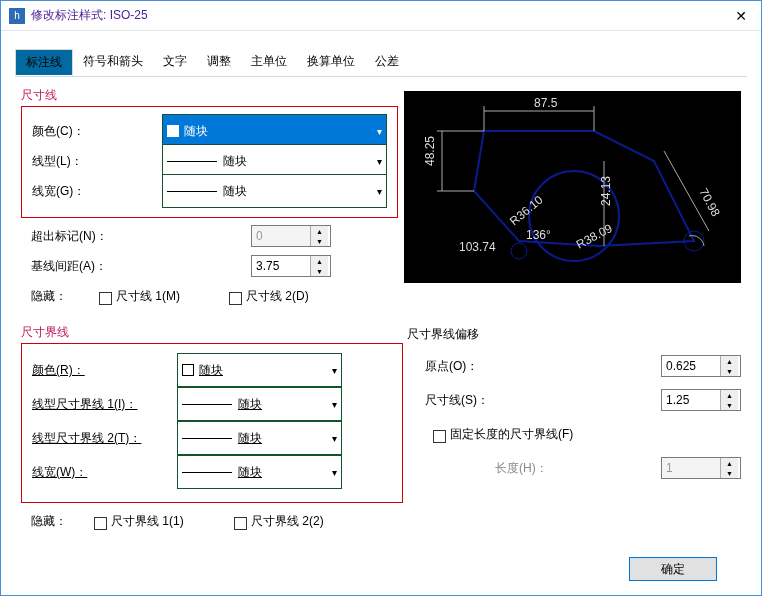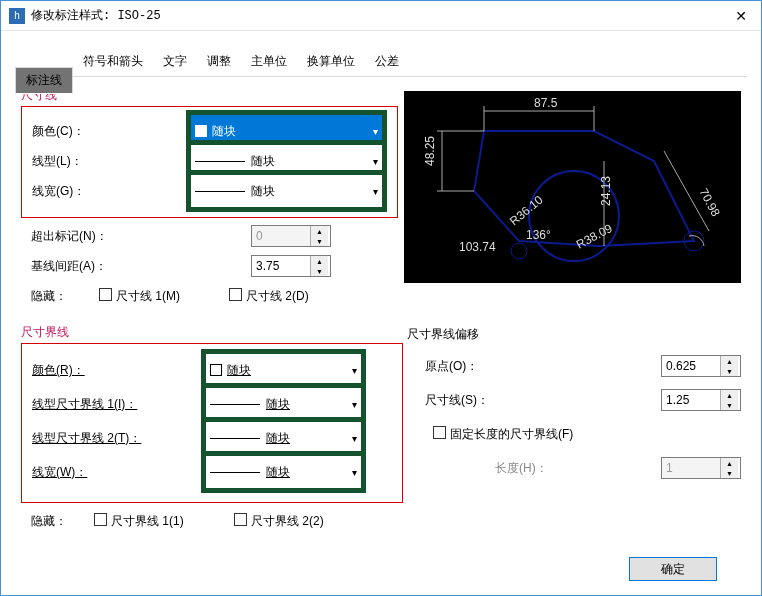--- a/index.html
+++ b/index.html
@@ -1,45 +1,45 @@
 <!DOCTYPE html>
 <html><head>
 <meta charset="utf-8">
 <style>
   * { box-sizing: border-box; margin: 0; padding: 0; font-family: "Microsoft YaHei", SimSun, sans-serif; font-size: 12px; }
   body { background: #fff; width: 762px; height: 596px; border: 1px solid #4a90d9; overflow: hidden; }
   .titlebar { height: 30px; background: #fff; display: flex; align-items: center; padding: 0 8px; border-bottom: 1px solid #e5e5e5; }
   .titlebar .icon { width: 16px; height: 16px; background: #2c6cb5; color: #fff; font-size: 10px; display: flex; align-items: center; justify-content: center; margin-right: 6px; }
-  .titlebar .title { flex: 1; color: #000000; font-family: Liberation Mono, monospace; }
+  .titlebar .title { flex: 1; color: #4c1d95; }
   .titlebar .close { width: 24px; text-align: center; font-size: 14px; cursor: pointer; }
   .tabs { display: flex; padding: 18px 14px 0 14px; gap: 0; }
   .tab { padding: 4px 10px; cursor: pointer; color: #000; }
-  .tab.active { border: 1px solid #d9d9d9; border-bottom: 1px solid #fff; background: #737373; position: relative; top: 18px; }
+  .tab.active { border: 1px solid #d9d9d9; border-bottom: 1px solid #fff; background: #0369a1; position: relative; top: 0; }
   .tab-underline { border-top: 1px solid #d9d9d9; margin: 0 14px; }
   .content { padding: 10px 20px 14px 20px; }
   .row-top { display: flex; }
   .left-col { width: 382px; }
   .right-col { flex: 1; padding-left: 6px; }
   .group-title { color: #be185d; margin-bottom: 2px; }
   .red-box { border: 1px solid #d40000; padding: 6px 10px 8px 10px; margin-bottom: 4px; }
   .frow { display: flex; align-items: center; margin: 6px 0; height: 24px; }
   .flabel { width: 130px; color: #000; }
-  .combo { flex: 1; height: 22px; border: 5px solid #14532d; background: #fff; display: flex; align-items: center; padding: 16px 4px; position: relative; cursor: pointer; margin-left: 24px; }
+  .combo { flex: 1; height: 22px; border: 1px solid #14532d; background: #fff; display: flex; align-items: center; padding: 16px 4px; position: relative; cursor: pointer; }
   .combo.sel { background: #0078d7; color: #fff; }
   .combo .chev { position: absolute; right: 4px; font-size: 10px; color: #000; }
   .combo.sel .chev { color: #fff; }
   .combo .sw { width: 12px; height: 12px; border: 1px solid #000; background: #fff; margin-right: 5px; display: inline-block; }
   .combo.sel .sw { border-color: #fff; }
   .combo .line { display:inline-block; width: 50px; border-top: 1px solid #000; margin-right: 6px; vertical-align: middle; }
   .spin { width: 80px; height: 22px; border: 1px solid #7a7a7a; display: flex; align-items: stretch; }
   .spin input { border: none; width: 58px; padding: 0 4px; outline: none; font-size: 12px; }
   .spin .btns { width: 18px; display: flex; flex-direction: column; border-left: 1px solid #aaa; }
   .spin .btns span { flex:1; font-size:7px; display:flex; align-items:center; justify-content:center; background:#efefef; cursor:pointer; }
   .spin.disabled input { color:#999; background:#f4f4f4; }
-  .chk { display:inline-flex; align-items:flex-start; gap:4px; cursor:pointer;padding-left:8px; }
+  .chk { display:inline-flex; align-items:flex-end; gap:4px; cursor:pointer;padding-left:8px; }
   .chk-box { width:13px; height:13px; border:1px solid #333; display:inline-block; }
   .preview { width:337px; height:192px; background:#000; position:relative; margin-top: 4px; }
   .preview svg { position:absolute; top:0; left:0; }
   .footer { display:flex; justify-content:flex-end; gap:14px; padding: 18px 24px 0 0; }
   .btn { width:88px; height:24px; border:1px solid #adadad; background:#e1e1e1; cursor:pointer; }
   .btn.primary { border-color:#0078d7; }
   .section-gap { height: 10px; }
   .ext-sub { color:#000; margin: 0 0 6px 0; padding-left: 2px;}
   .ext-row { display:flex; align-items:center; height: 34px; }
   .ext-row .elabel { flex:1; }

